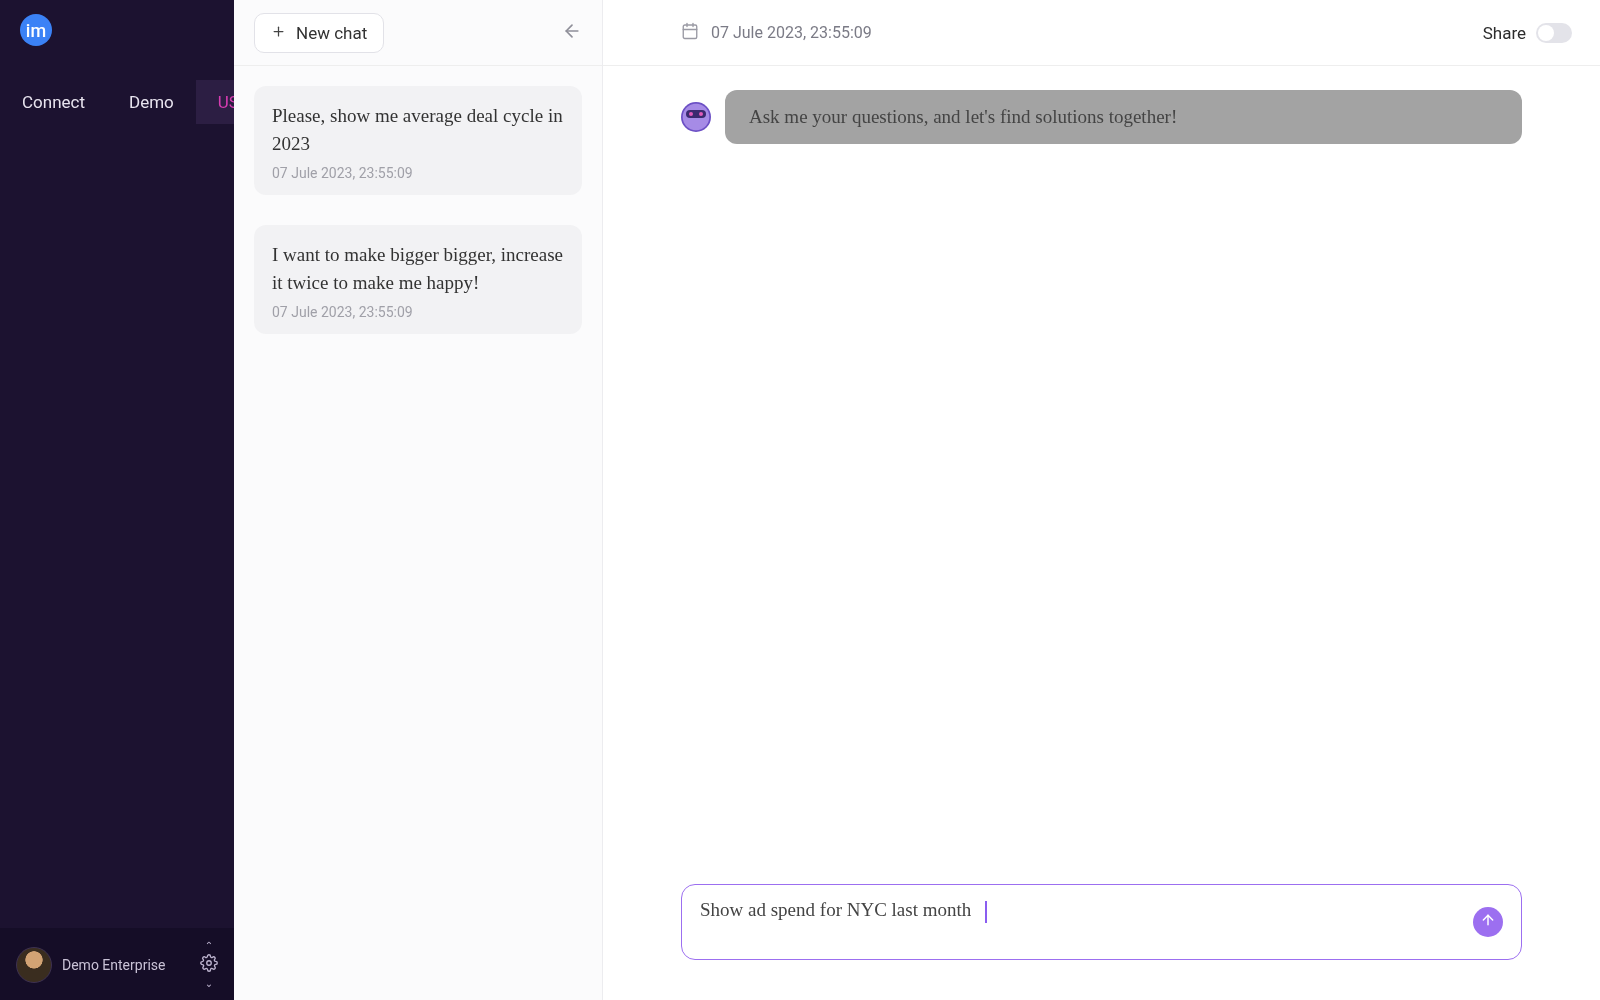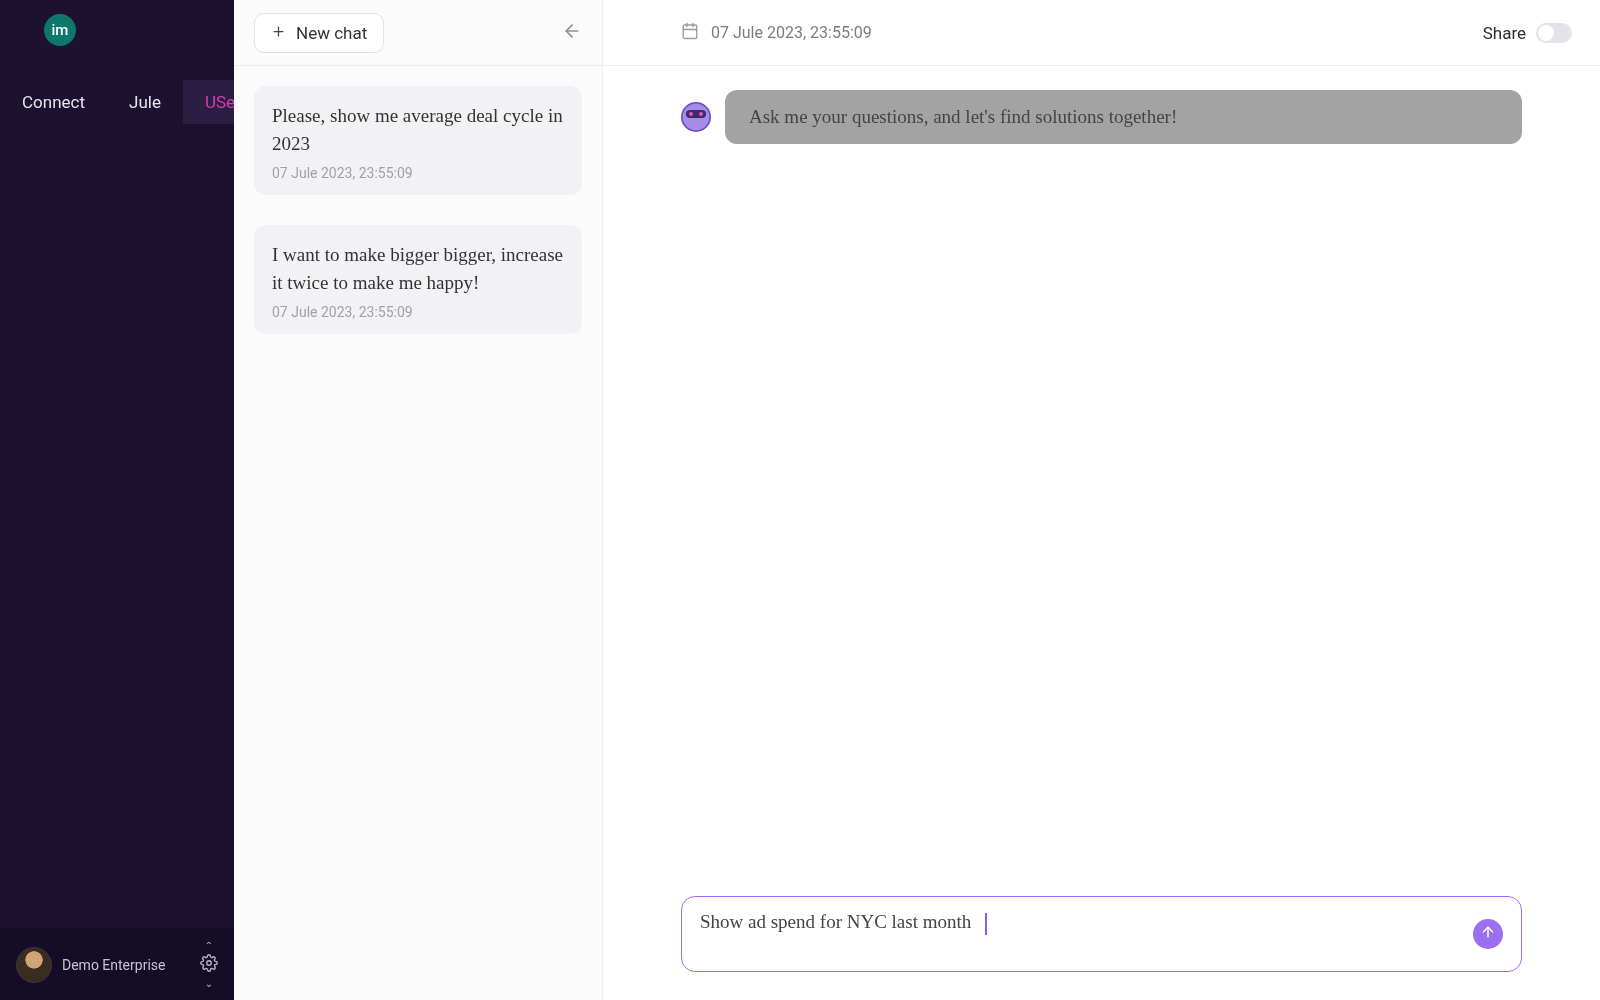--- a/index.html
+++ b/index.html
@@ -15,28 +15,27 @@
       flex-direction: column;
       font-family: -apple-system, BlinkMacSystemFont, 'Segoe UI', Roboto, sans-serif;
     }
     .sidebar-logo {
       padding: 14px 20px;
     }
     .logo-circle {
       width: 32px;
       height: 32px;
       border-radius: 50%;
-      background: #0f766e;
+      background: #3b82f6;
       color: #fff;
       display: flex;
       align-items: center;
       justify-content: center;
-      font-size: 15px;
+      font-size: 18px;
       font-weight: 500;
-      margin-left: 24px;
     }
     .sidebar-nav {
       margin-top: 20px;
       display: flex;
       flex-direction: row;
     }
     .sidebar-item {
       padding: 12px 22px;
       font-size: 17px;
       color: #e8e4ef;
@@ -219,21 +218,21 @@
     .assistant-bubble {
       background: #a3a3a3;
       border-radius: 12px;
       padding: 16px 24px;
       font-size: 19px;
       color: #444;
       font-family: Georgia, serif;
       flex: 1;
     }
     .composer-wrap {
-      padding: 0 78px 28px;
+      padding: 0 78px 40px;
     }
     .composer {
       border: 1.5px solid #9c6ff0;
       border-radius: 14px;
       padding: 14px 18px 36px;
       display: flex;
       align-items: flex-start;
       position: relative;
     }
     .composer-text {
@@ -268,21 +267,21 @@
   </style>
 </head>
 <body>
 
 <aside class="sidebar">
   <div class="sidebar-logo">
     <div class="logo-circle">im</div>
   </div>
   <nav class="sidebar-nav">
     <div class="sidebar-item">Connect</div>
-    <div class="sidebar-item">Jule</div>
+    <div class="sidebar-item">Demo</div>
     <div class="sidebar-item active">USe</div>
   </nav>
   <div class="sidebar-footer">
     <div class="avatar"></div>
     <div class="footer-text">Demo Enterprise</div>
     <div class="footer-icons">
       <span class="chevrons">⌃</span>
       <span class="gear-icon">
         <svg width="18" height="18" viewBox="0 0 24 24" fill="none" stroke-width="1.8" stroke-linecap="round" stroke-linejoin="round">
             <circle cx="12" cy="12" r="3"></circle>

